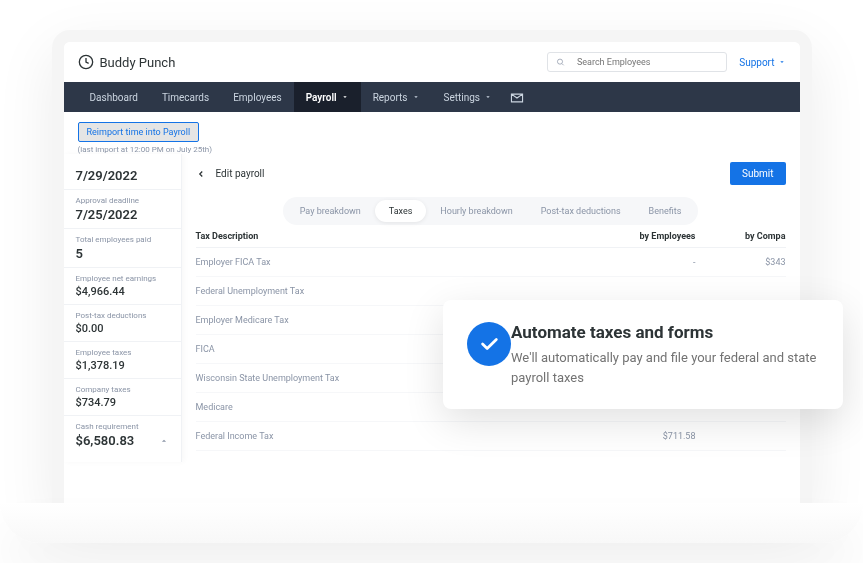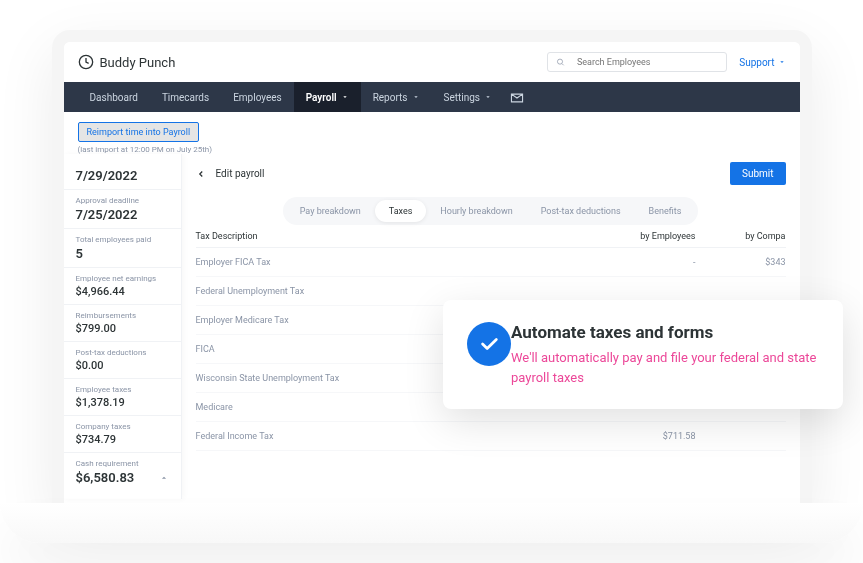--- a/index.html
+++ b/index.html
@@ -37,29 +37,29 @@
 .panel-head{display:flex;align-items:center;justify-content:space-between;margin-bottom:12px}
 .panel-title-wrap{display:flex;align-items:center;gap:10px}
 .back-btn svg{width:10px;height:10px;color:#2d3436}
 .panel-title{font-size:10px;font-weight:400;color:#2d3436}
 .submit-btn{background:#1473e6;color:#fff;border:none;font-size:10px;padding:6px 12px;border-radius:2px;cursor:pointer}
 .tab{font-size:9px;color:#8a94a6;padding:6px 14px;border-radius:14px;cursor:pointer}
 .tab.active{background:#fff;color:#2d3436;box-shadow:0 1px 4px rgba(0,0,0,0.08)}
 .tabs-wrap{background:#f6f7f9;border-radius:16px;padding:3px;display:inline-flex}
 .tabs-outer{display:flex;justify-content:center}
 .table{width:100%}
-.table-head{display:flex;font-size:9px;color:#2d3436;font-weight:400;padding:6px 0;border-bottom:1px solid #f0f2f5}
+.table-head{display:flex;font-size:9px;color:#2d3436;font-weight:700;padding:6px 0;border-bottom:1px solid #f0f2f5}
 .col-desc{flex:1}
 .col-emp,.col-comp{width:90px;text-align:right}
 .table-row{display:flex;font-size:9px;color:#8a94a6;padding:9px 0;border-bottom:1px solid #f6f7f9}
 .callout{position:absolute;right:20px;top:300px;width:400px;background:#fff;border-radius:8px;box-shadow:0 12px 40px rgba(0,0,0,0.12);padding:22px 24px;display:flex;align-items:flex-start}
 .callout-icon{width:44px;height:44px;border-radius:50%;background:#1473e6;display:flex;align-items:center;justify-content:center;flex-shrink:0}
 .callout-icon svg{width:22px;height:22px;color:#fff}
 .callout-title{font-size:17px;font-weight:700;color:#2d3436;margin-bottom:6px}
-.callout-text{font-size:13px;color:#ec4899;line-height:1.5}
+.callout-text{font-size:13px;color:#737373;line-height:1.5}
 .base{position:absolute;left:0;right:0;bottom:20px;height:40px;background:linear-gradient(180deg,#fff 0%,#f8f8f8 100%);border-radius:0 0 40px 40px;box-shadow:0 30px 50px rgba(0,0,0,0.05)}
 </style>
 </head>
 <body>
 
 <div class="device">
 <div class="screen">
 
 <div class="topbar">
   <div class="logo">
@@ -135,24 +135,20 @@
       <div class="side-label">Approval deadline</div>
       <div class="side-value big">7/25/2022</div>
     </div>
     <div class="side-block">
       <div class="side-label">Total employees paid</div>
       <div class="side-value big">5</div>
     </div>
     <div class="side-block">
       <div class="side-label">Employee net earnings</div>
       <div class="side-value">$4,966.44</div>
-    </div>
-    <div class="side-block">
-      <div class="side-label">Reimbursements</div>
-      <div class="side-value">$799.00</div>
     </div>
     <div class="side-block">
       <div class="side-label">Post-tax deductions</div>
       <div class="side-value">$0.00</div>
     </div>
     <div class="side-block">
       <div class="side-label">Employee taxes</div>
       <div class="side-value">$1,378.19</div>
     </div>
     <div class="side-block">

